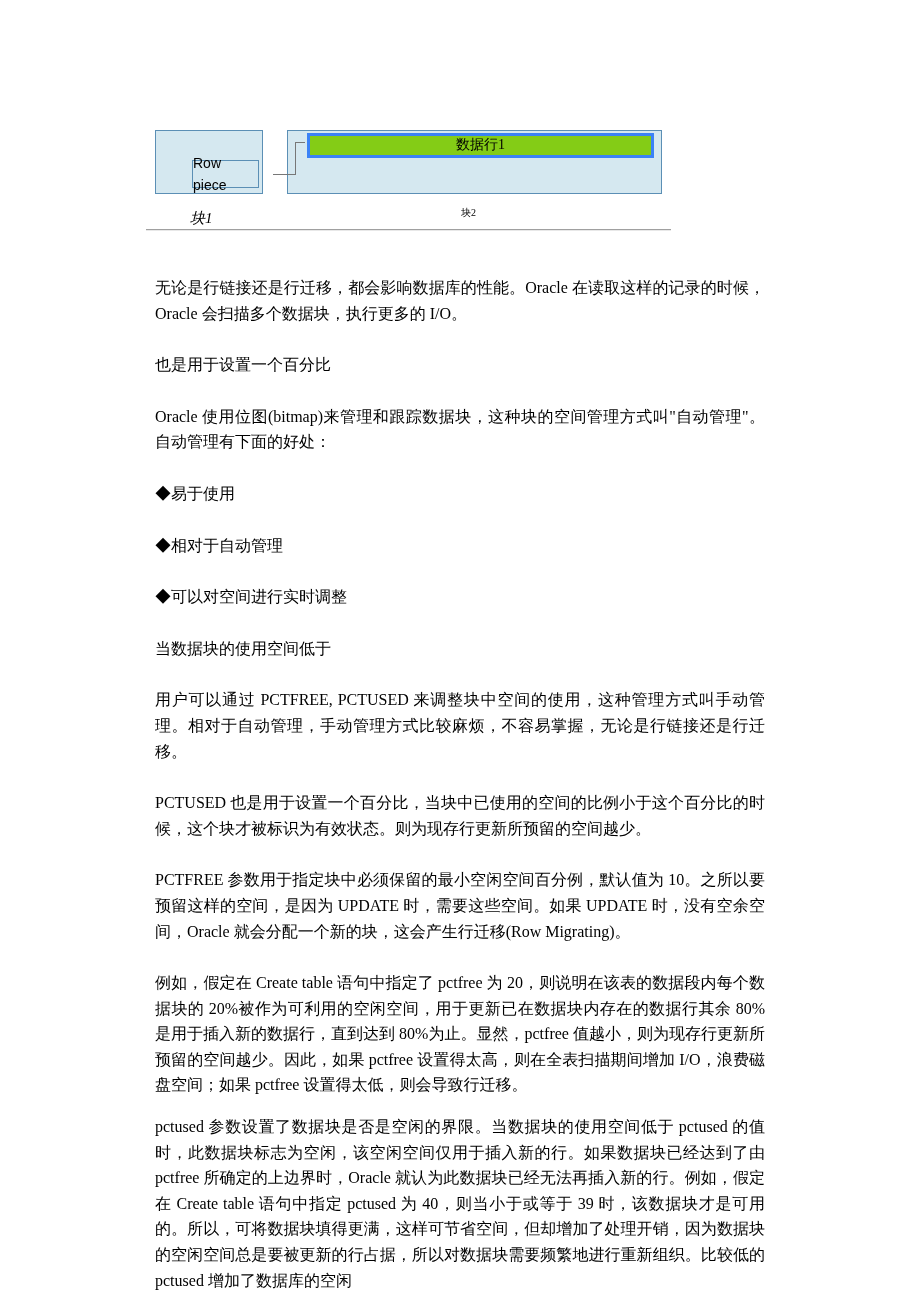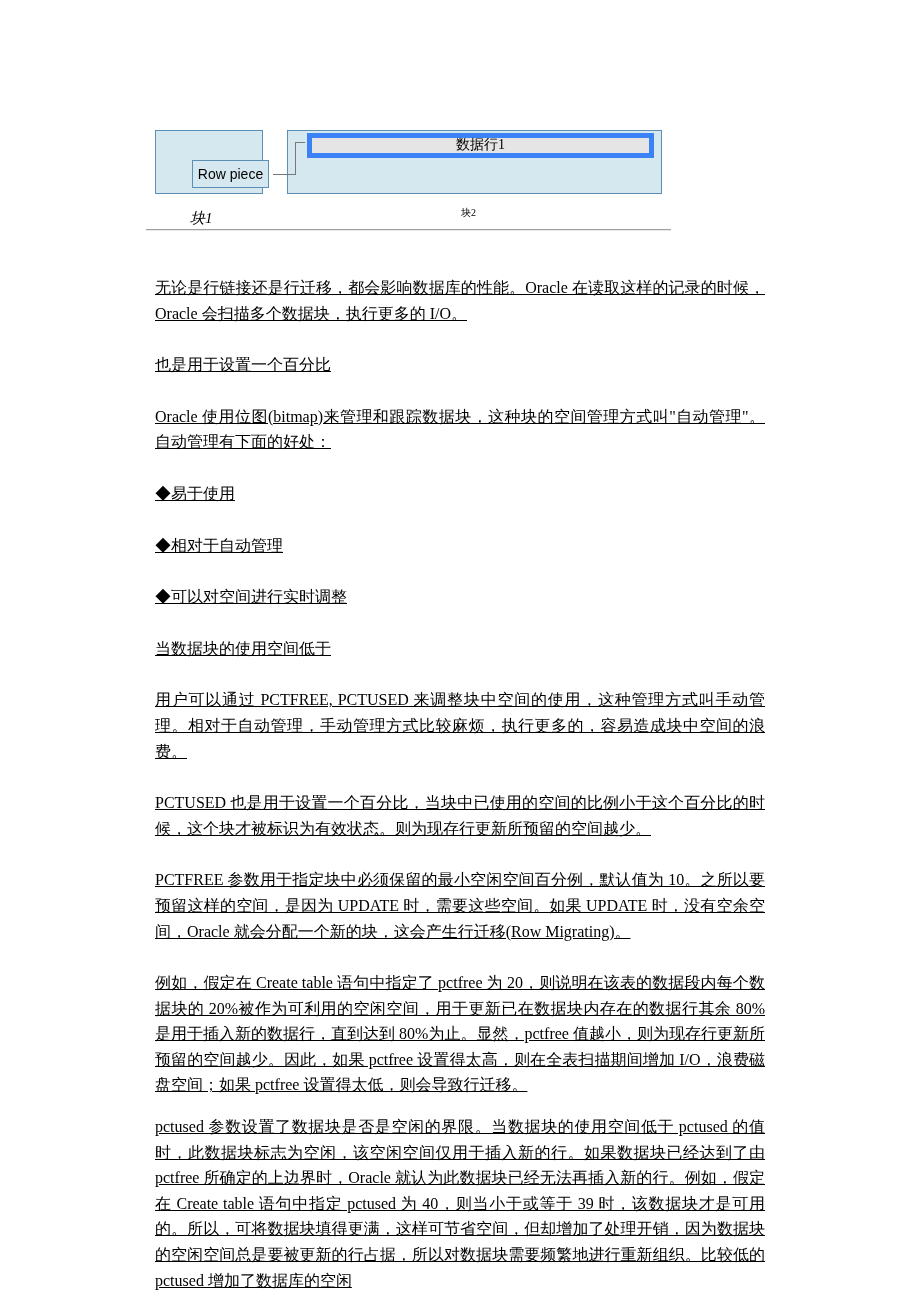--- a/index.html
+++ b/index.html
@@ -24,21 +24,21 @@
       top: 0;
       width: 108px;
       height: 64px;
       border: 1px solid #5b8fb5;
       background: #d5e8f0;
     }
     .rowpiece {
       position: absolute;
       left: 37px;
       top: 30px;
-      width: 77px;
+      width: 67px;
       height: 28px;
       border: 1px solid #5b8fb5;
       background: #d5e8f0;
       display: flex;
       align-items: center;
       justify-content: center;
       font-family: Arial, sans-serif;
       font-size: 14px;
     }
     .block2 {
@@ -49,22 +49,22 @@
       height: 64px;
       border: 1px solid #5b8fb5;
       background: #d5e8f0;
     }
     .datarow {
       position: absolute;
       left: 152px;
       top: 3px;
       width: 347px;
       height: 25px;
-      border: 5px solid #3b82f6;
-      background: #e5e5e5;
+      border: 3px solid #3b82f6;
+      background: #84cc16;
       display: flex;
       align-items: center;
       justify-content: center;
       font-size: 14px;
     }
     .arrow-h {
       position: absolute;
       left: 118px;
       top: 44px;
       width: 22px;
@@ -105,21 +105,20 @@
       left: -9px;
       top: 99px;
       width: 525px;
       height: 1px;
       background: #a0a0a0;
       box-shadow: 0 1px 0 #e8e8e8;
     }
     p {
       margin-bottom: 26px;
       text-align: justify;
-      text-decoration: underline;
     }
     p.last { margin-bottom: 12px; }
     .nomargin { margin-bottom: 16px; }
   </style>
 </head>
 <body>
 
 <div class="diagram">
   <div class="block1"></div>
   <div class="block2"></div>
@@ -133,17 +132,17 @@
   <div class="hr"></div>
 </div>
 
 <p>无论是行链接还是行迁移，都会影响数据库的性能。Oracle 在读取这样的记录的时候，Oracle 会扫描多个数据块，执行更多的 I/O。</p>
 <p>也是用于设置一个百分比</p>
 <p>Oracle 使用位图(bitmap)来管理和跟踪数据块，这种块的空间管理方式叫"自动管理"。自动管理有下面的好处：</p>
 <p>◆易于使用</p>
 <p>◆相对于自动管理</p>
 <p>◆可以对空间进行实时调整</p>
 <p>当数据块的使用空间低于</p>
-<p>用户可以通过 PCTFREE, PCTUSED 来调整块中空间的使用，这种管理方式叫手动管理。相对于自动管理，手动管理方式比较麻烦，执行更多的，容易造成块中空间的浪费。</p>
+<p>用户可以通过 PCTFREE, PCTUSED 来调整块中空间的使用，这种管理方式叫手动管理。相对于自动管理，手动管理方式比较麻烦，不容易掌握，无论是行链接还是行迁移。</p>
 <p>PCTUSED 也是用于设置一个百分比，当块中已使用的空间的比例小于这个百分比的时候，这个块才被标识为有效状态。则为现存行更新所预留的空间越少。</p>
 <p>PCTFREE 参数用于指定块中必须保留的最小空闲空间百分例，默认值为 10。之所以要预留这样的空间，是因为 UPDATE 时，需要这些空间。如果 UPDATE 时，没有空余空间，Oracle 就会分配一个新的块，这会产生行迁移(Row Migrating)。</p>
 <p class="nomargin">例如，假定在 Create table 语句中指定了 pctfree 为 20，则说明在该表的数据段内每个数据块的 20%被作为可利用的空闲空间，用于更新已在数据块内存在的数据行其余 80%是用于插入新的数据行，直到达到 80%为止。显然，pctfree 值越小，则为现存行更新所预留的空间越少。因此，如果 pctfree 设置得太高，则在全表扫描期间增加 I/O，浪费磁盘空间；如果 pctfree 设置得太低，则会导致行迁移。</p>
 <p class="last">pctused 参数设置了数据块是否是空闲的界限。当数据块的使用空间低于 pctused 的值时，此数据块标志为空闲，该空闲空间仅用于插入新的行。如果数据块已经达到了由 pctfree 所确定的上边界时，Oracle 就认为此数据块已经无法再插入新的行。例如，假定在 Create table 语句中指定 pctused 为 40，则当小于或等于 39 时，该数据块才是可用的。所以，可将数据块填得更满，这样可节省空间，但却增加了处理开销，因为数据块的空闲空间总是要被更新的行占据，所以对数据块需要频繁地进行重新组织。比较低的 pctused 增加了数据库的空闲</p>
 
 </body></html>

